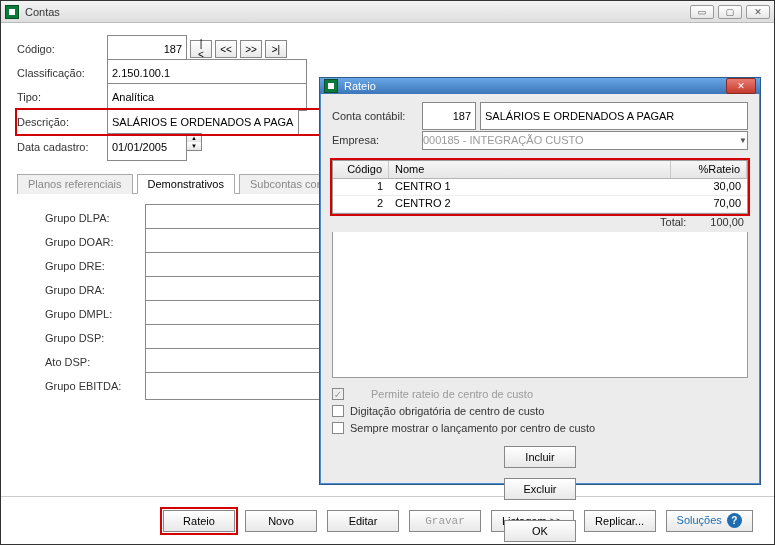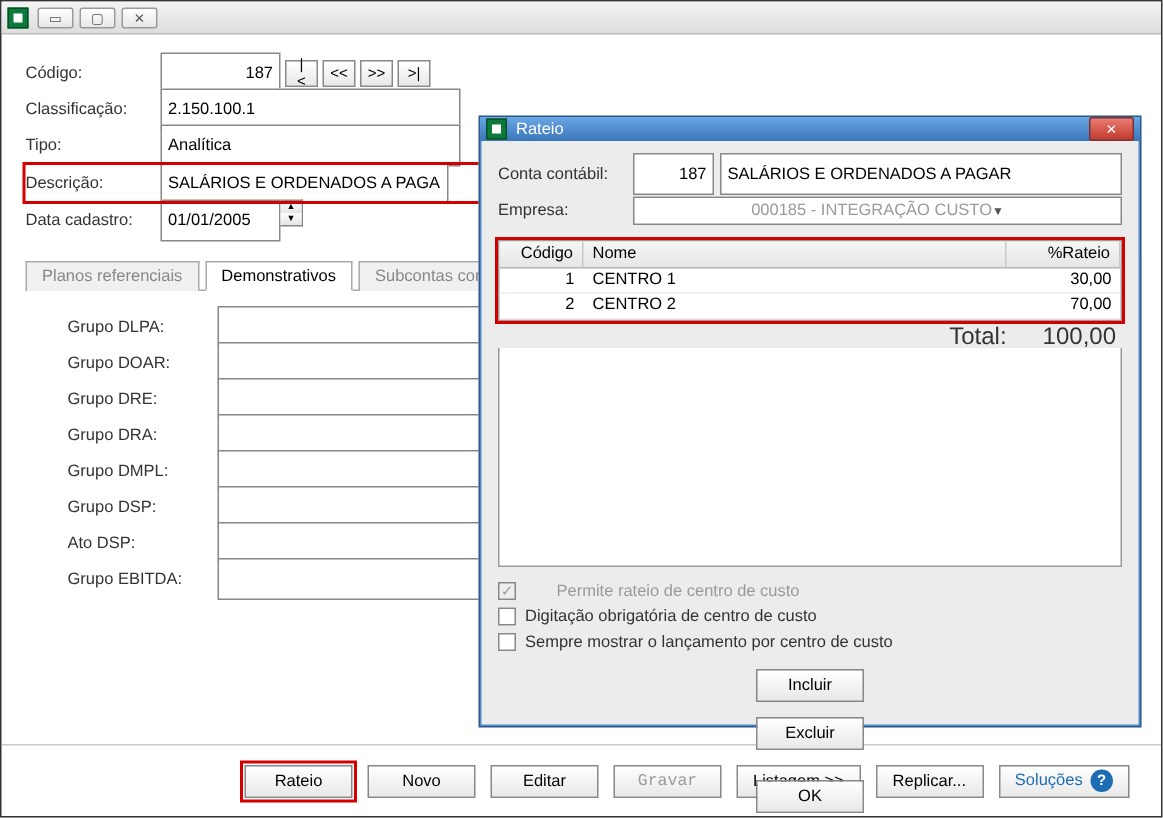--- a/index.html
+++ b/index.html
@@ -169,22 +169,22 @@
     display:flex; flex-direction:column;
   }
   .dlg-row { display:flex; align-items:center; height:24px; }
   .dlg-row .lbl { width:90px; color:#333; }
   .conta-code { width:54px; text-align:right; }
   .conta-name { flex:1; margin-left:4px; }
   .empresa-select {
     flex:1; height:19px;
     border:1px solid #888; background:#fff;
     color:#9a9a9a;
-    padding: 1px 21px;
-    display:flex; align-items:center; justify-content:center;
+    padding: 1px 0;
+    display:flex; align-items:center; justify-content:space-between;
   }
   .empresa-select .arrow { font-size:8px; color:#555; }
   
   .grid-wrap {
     margin-top: 8px;
     outline: 2px solid #d40000;
     outline-offset: 0;
   }
   .grid {
     border:1px solid #9a9a9a;
@@ -203,21 +203,21 @@
   .gh.pct { width:76px; text-align:right; }
   .grid-row { display:flex; height:17px; border-bottom:1px solid #eee; }
   .gc { padding:1px 6px; }
   .gc.codigo { width:56px; text-align:right; }
   .gc.nome { flex:1; }
   .gc.pct { width:76px; text-align:right; }
   .grid-blank { background:#fff; height:146px; border:1px solid #9a9a9a; border-top:none; }
   .total-row {
     display:flex; height:18px; padding-top:2px;
     justify-content:flex-end; gap:24px;
-    font-size:16px; color:#333; padding-right:4px;
+    font-size:11px; color:#333; padding-right:4px;
   }
   
   .checks { margin-top: 10px; display:flex; flex-direction:column; gap:5px; color:#333;}
   .check { display:flex; align-items:center; gap:6px; }
   .cb {
     width:12px; height:12px; border:1px solid #888; background:#fff;
     display:inline-flex;align-items:center;justify-content:center; font-size:10px;color:#555;
   }
   .cb.disabled { background:#eee; color:#999;}
   .check.disabled span.lbltxt { color:#9a9a9a;margin-left:21px; }
@@ -227,20 +227,21 @@
     align-items:center;
     flex-direction:column;
   }
   .dlg-bottom .spacer { flex:1; }
 </style>
 </head>
 <body>
 
 <div class="titlebar">
   <div class="appicon"></div>
+  <div class="title">Contas</div>
   <div class="win-controls">
     <div class="win-btn">▭</div>
     <div class="win-btn">▢</div>
     <div class="win-btn">✕</div>
   </div>
 </div>
 
 <div class="form-area">
 
   <div class="row">

